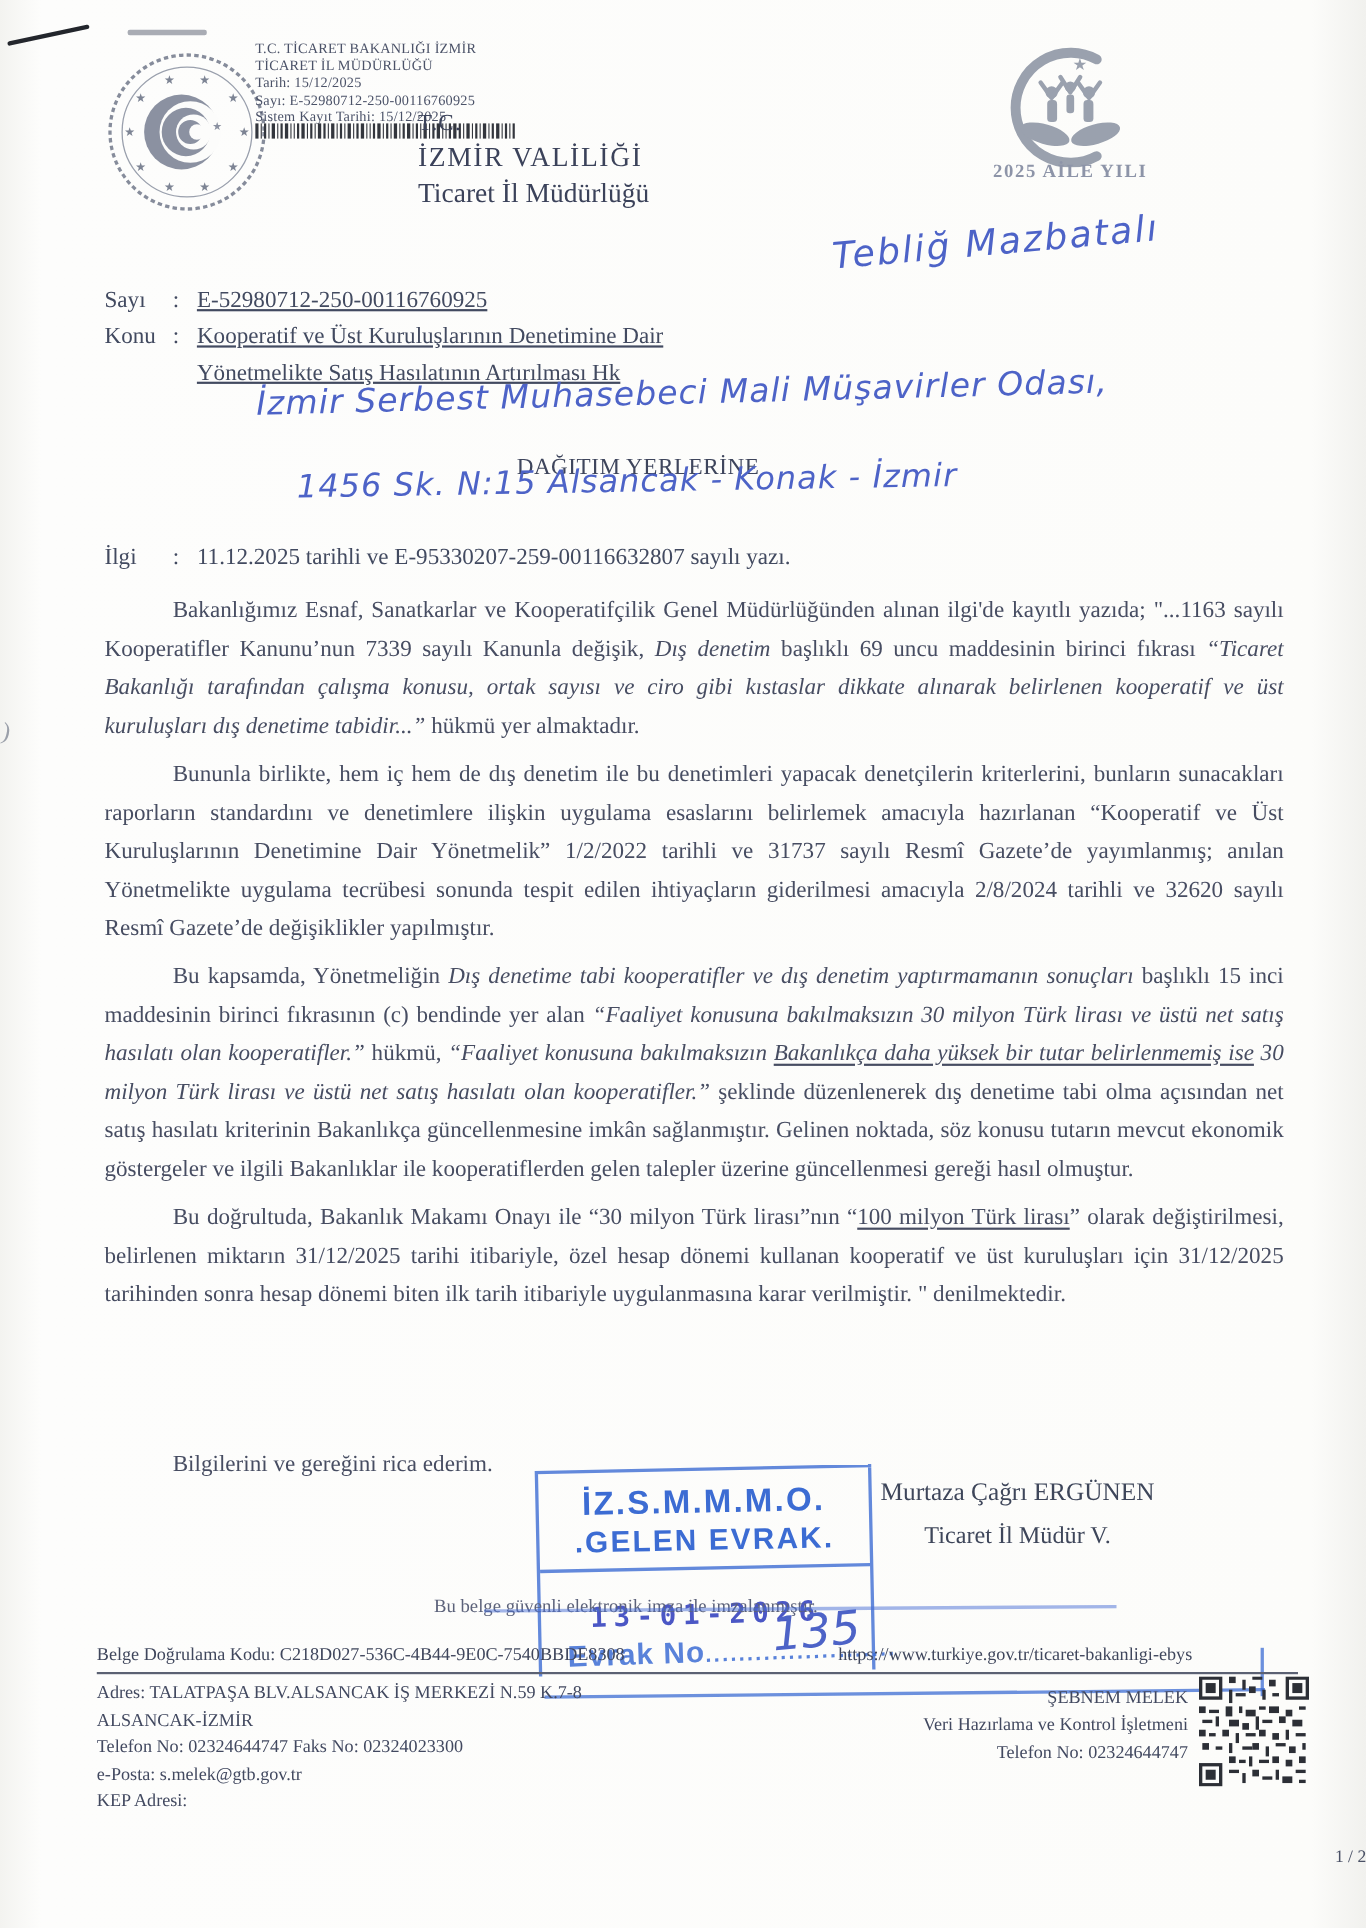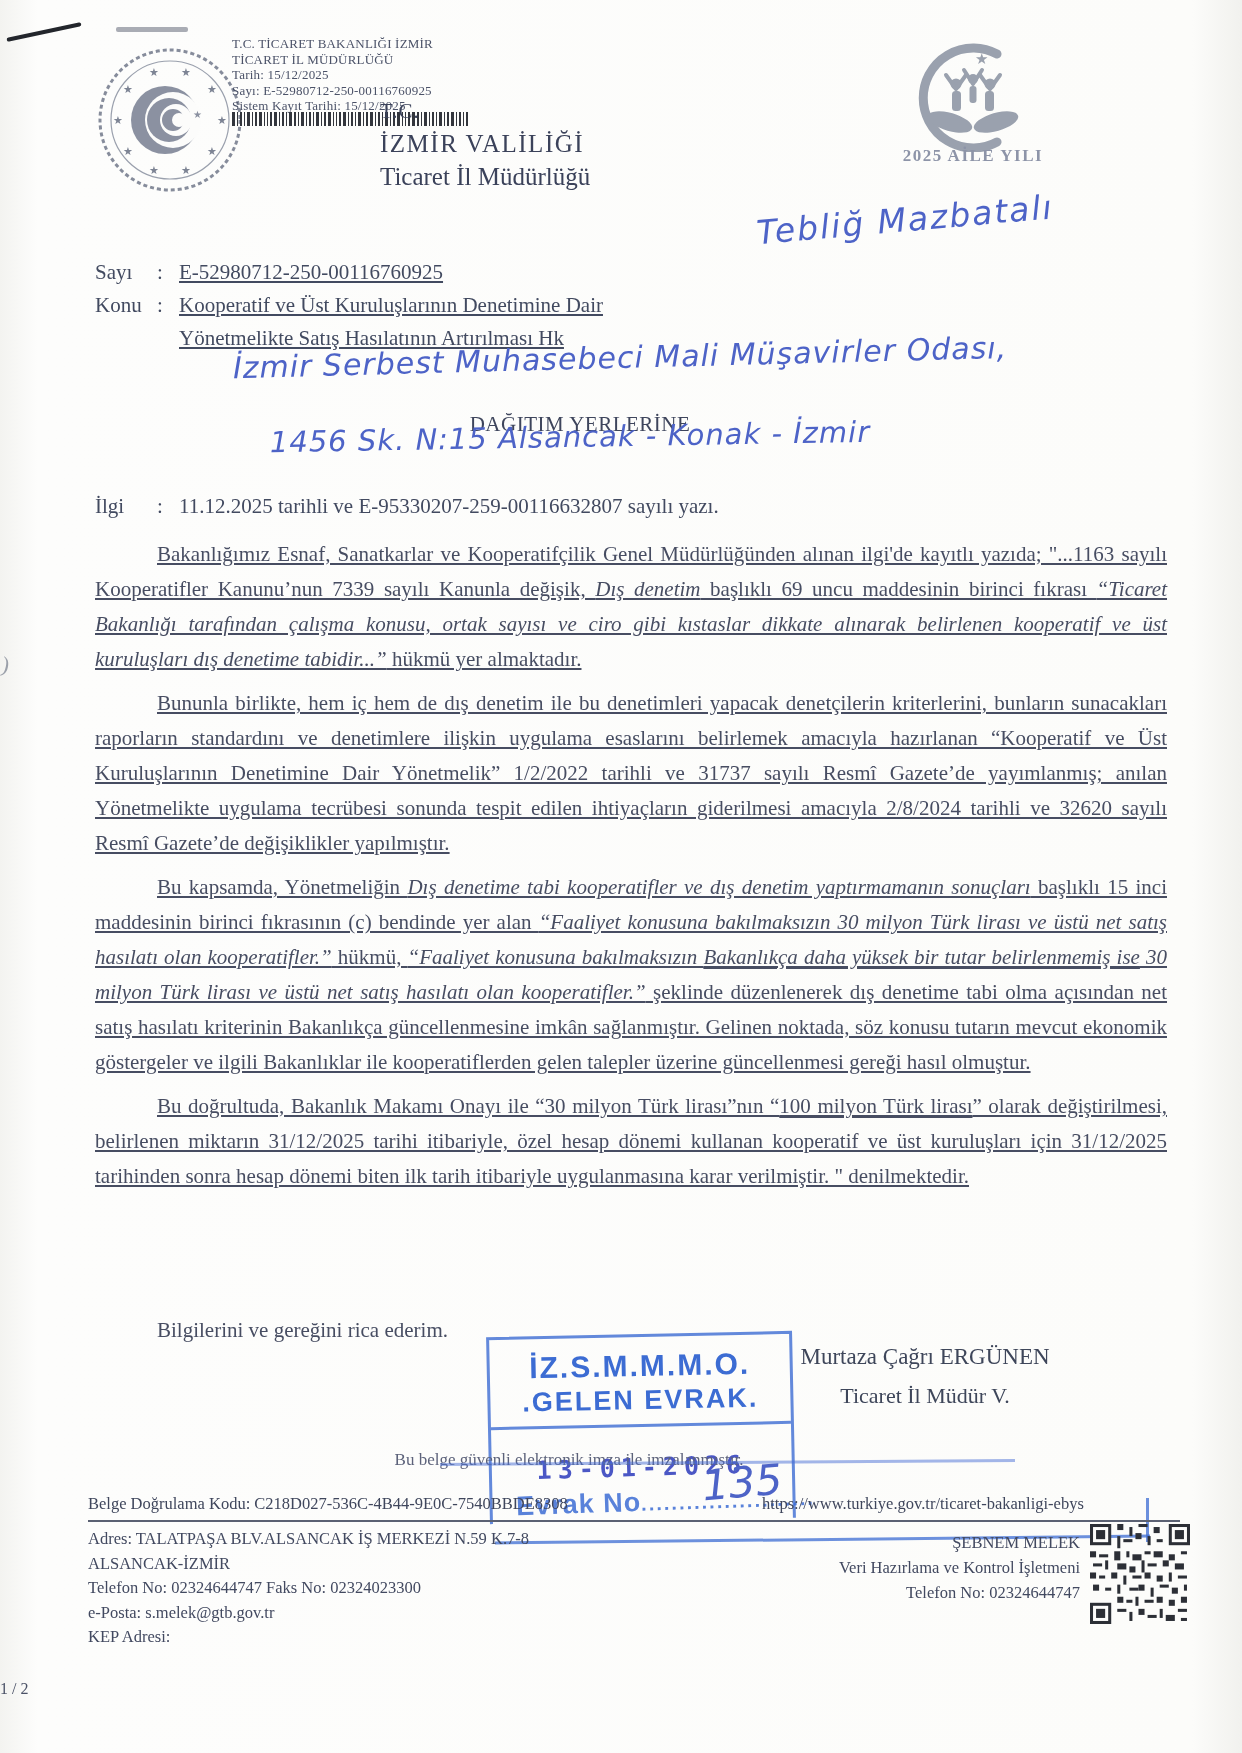--- a/index.html
+++ b/index.html
@@ -32,21 +32,21 @@
   .hw-recipient{left:140px;top:340px;width:960px;text-align:center;font-size:30px;letter-spacing:1px;transform:rotate(-1.5deg);}
   .hw-address{left:220px;top:420px;width:700px;text-align:center;font-size:29px;letter-spacing:1px;transform:rotate(-1deg);}
   
   .meta-block{left:95px;top:256px;width:760px;font-size:21px;color:#424a60;line-height:33px;text-decoration:underline;}
   .meta-label{display:inline-block;width:62px;}
   .meta-colon{display:inline-block;width:22px;}
   .konu-wrap{margin-left:84px;}
   .dagitim{left:380px;top:396px;width:400px;text-align:center;font-size:21px;letter-spacing:.5px;color:#3e455c;margin-top:16px;}
   .ilgi-row{left:95px;top:494px;width:900px;font-size:21px;color:#424a60;}
   
-  .body-block{left:95px;top:537px;width:1072px;font-size:21px;line-height:35px;text-align:justify;color:#474d62;text-decoration:underline;}
+  .body-block{left:95px;top:537px;width:1072px;font-size:21px;line-height:35px;text-align:justify;color:#474d62;}
   .para{text-indent:62px;}
   .para + .para{margin-top:9px;}
   .it{font-style:italic;}
   .un{text-decoration:underline;text-underline-offset:3px;}
   .closing{left:157px;top:1318px;font-size:21px;color:#474d62;}
   
   .stamp-blue{color:#3c6cd3;font-family:"Liberation Sans",sans-serif;font-weight:bold;}
   .stamp-box{left:488px;top:1334px;width:300px;height:184px;border:3px solid rgba(60,108,211,.8);border-bottom:none;transform:rotate(-1.2deg);}
   .stamp-org{text-align:center;font-size:30px;letter-spacing:2px;margin-top:12px;}
   .stamp-type{text-align:center;font-size:27px;letter-spacing:2px;margin-top:2px;padding-bottom:8px;border-bottom:3px solid rgba(60,108,211,.8);}
@@ -62,21 +62,21 @@
   .sig-title{font-size:22px;margin-top:13px;}
   
   .esign{left:0;top:1450px;width:1138px;text-align:center;font-size:17px;color:#5c627a;}
   .esign-strike{left:440px;top:1461px;width:575px;height:3px;background:rgba(72,110,214,.5);transform:rotate(-.4deg);}
   .verify-code{left:88px;top:1494px;font-size:16.5px;color:#3f465c;}
   .verify-url{left:762px;top:1494px;font-size:16.5px;color:#3f465c;}
   .footer-rule{left:88px;top:1520px;width:1092px;height:2px;background:#5b6173;}
   .footer-left{left:88px;top:1527px;width:620px;font-size:16.5px;line-height:24.5px;color:#424960;}
   .footer-right{left:690px;top:1530px;width:390px;text-align:right;font-size:16.5px;line-height:25px;color:#424960;}
   .qr{left:1090px;top:1524px;width:100px;height:100px;}
-  .page-num{left:0;top:1680px;width:1242px;text-align:left;font-size:16px;color:#4a5166;}
+  .page-num{left:0;top:1680px;width:1242px;text-align:right;font-size:16px;color:#4a5166;}
 </style>
 </head>
 <body>
 
 <div class="page">
 
   <div class="abs pen-stroke"></div>
   <div class="abs side-mark">)</div>
 
   <div class="abs seal-handle"></div>

